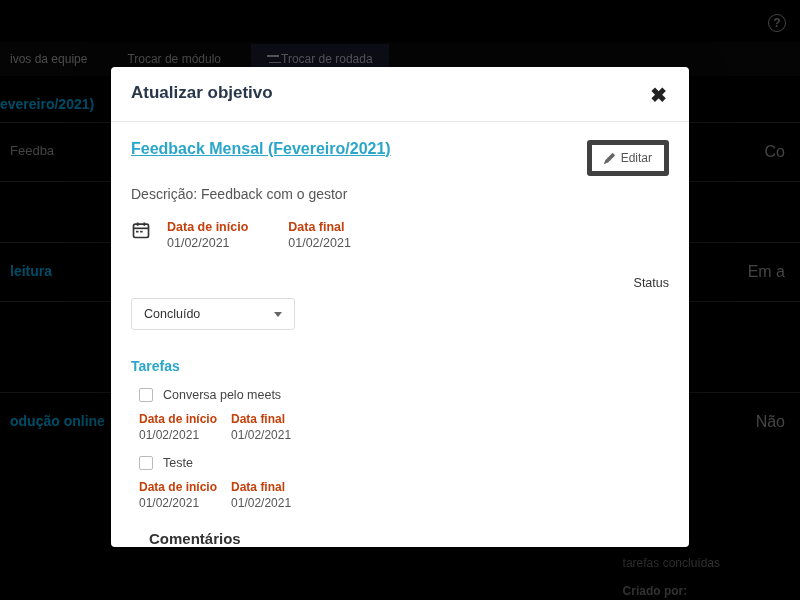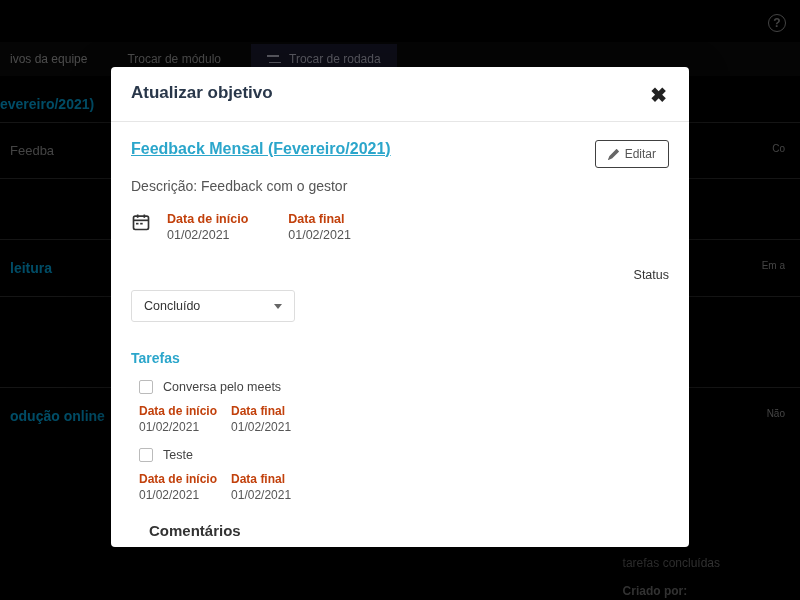--- a/index.html
+++ b/index.html
@@ -3,46 +3,46 @@
 <meta charset="utf-8">
 <style>
   * { box-sizing: border-box; margin: 0; padding: 0; }
   body { font-family: Arial, Helvetica, sans-serif; font-size: 13px; width: 800px; height: 600px; overflow: hidden; background: #000; position: relative; }
   
   .topbar { height: 42px; background: #000; position: relative; }
   .help-icon { position: absolute; right: 14px; top: 14px; width: 18px; height: 18px; border: 1.5px solid #888; border-radius: 50%; display: flex; align-items: center; justify-content: center; color: #888; font-size: 12px; font-weight: bold; cursor: pointer; }
   
   .nav { height: 34px; background: #0a0a0a; display: flex; align-items: center; padding-left: 0; gap: 20px; color: #999; font-size: 12px; }
   .nav-item { padding: 8px 10px; white-space: nowrap; cursor: pointer; }
-  .nav-switch { background: #1a1a2e; padding: 8px 16px; color: #b0b0c0; display: flex; gap: 8px; cursor: pointer; }
+  .nav-switch { background: #1a1a2e; padding: 8px 16px; color: #b0b0c0; display: flex; cursor: pointer; }
   .swap-icon { display: inline-block; width: 14px; height: 14px; position: relative; }
   .swap-icon::before, .swap-icon::after { content: ''; position: absolute; height: 1.5px; background: #b0b0c0; }
   .swap-icon::before { width: 12px; top: 3px; right: 2px; }
   .swap-icon::after { width: 12px; bottom: 3px; left: 2px; }
   
   .bg-content { position: absolute; top: 76px; left: 0; right: 0; bottom: 0; color: #888; padding: 20px 0; }
   .bg-row { border-bottom: 1px solid #2a2a2a; border-top: 1px solid #2a2a2a; padding: 20px 10px; margin-bottom: 80px; display: flex; }
   .bg-title { color: #0099cc; font-weight: bold; font-size: 14px; }
-  .bg-right-label { margin-left: auto; color: #888; font-size: 10px; padding-right: 5px; }
+  .bg-right-label { margin-left: auto; color: #888; font-size: 16px; padding-right: 5px; }
   
   .overlay { position: absolute; inset: 0; background: rgba(0,0,0,0.5); display: flex; align-items: flex-start; justify-content: center; padding-top: 67px; }
   
   .modal { width: 578px; background: #fff; border-radius: 4px; box-shadow: 0 10px 40px rgba(0,0,0,0.4); overflow: hidden; max-height: 480px; display: flex; flex-direction: column; }
   .modal-header { padding: 16px 20px 14px 20px; border-bottom: 1px solid #e6e6e6; display: flex; justify-content: space-between; align-items: flex-start; }
   .modal-title { color: #29374a; font-size: 17px; font-weight: 600; }
   .close-x { font-size: 20px; font-weight: bold; color: #222; cursor: pointer; line-height: 1; padding: 2px; }
   
   .modal-body { padding: 18px 20px 20px 20px; overflow-y: auto; flex: 1; position: relative; }
   .modal-body::-webkit-scrollbar { width: 8px; }
   .modal-body::-webkit-scrollbar-thumb { background: #bbb; border-radius: 4px; }
   .modal-body::-webkit-scrollbar-track { background: #f0f0f0; }
   
   .obj-header { display: flex; justify-content: space-between; align-items: flex-start; margin-bottom: 10px; }
   .obj-title { color: #2ba6cb; font-size: 16px; font-weight: 600; text-decoration: underline; }
-  .edit-btn { border: 1px solid #404040; border-radius: 3px; padding: 6px 12px; font-size: 12px; color: #555; background: #fff; cursor: pointer; display: flex; align-items: center; gap: 6px; }
+  .edit-btn { border: 5px solid #404040; border-radius: 3px; padding: 6px 12px; font-size: 12px; color: #555; background: #fff; cursor: pointer; display: flex; align-items: center; gap: 6px; }
   .pencil-icon { width: 11px; height: 11px; }
   
   .desc { color: #555; font-size: 14px; margin-bottom: 18px; }
   
   .dates-row { display: flex; align-items: flex-start; gap: 16px; margin-bottom: 26px; }
   .cal-icon { width: 20px; height: 20px; }
   .date-col { }
   .date-label { font-weight: 600; color: #c2410c; font-size: 12.5px; margin-bottom: 2px; }
   .date-val { color: #555; font-size: 12.5px; }
   .date-col2 { margin-left: 24px; }

